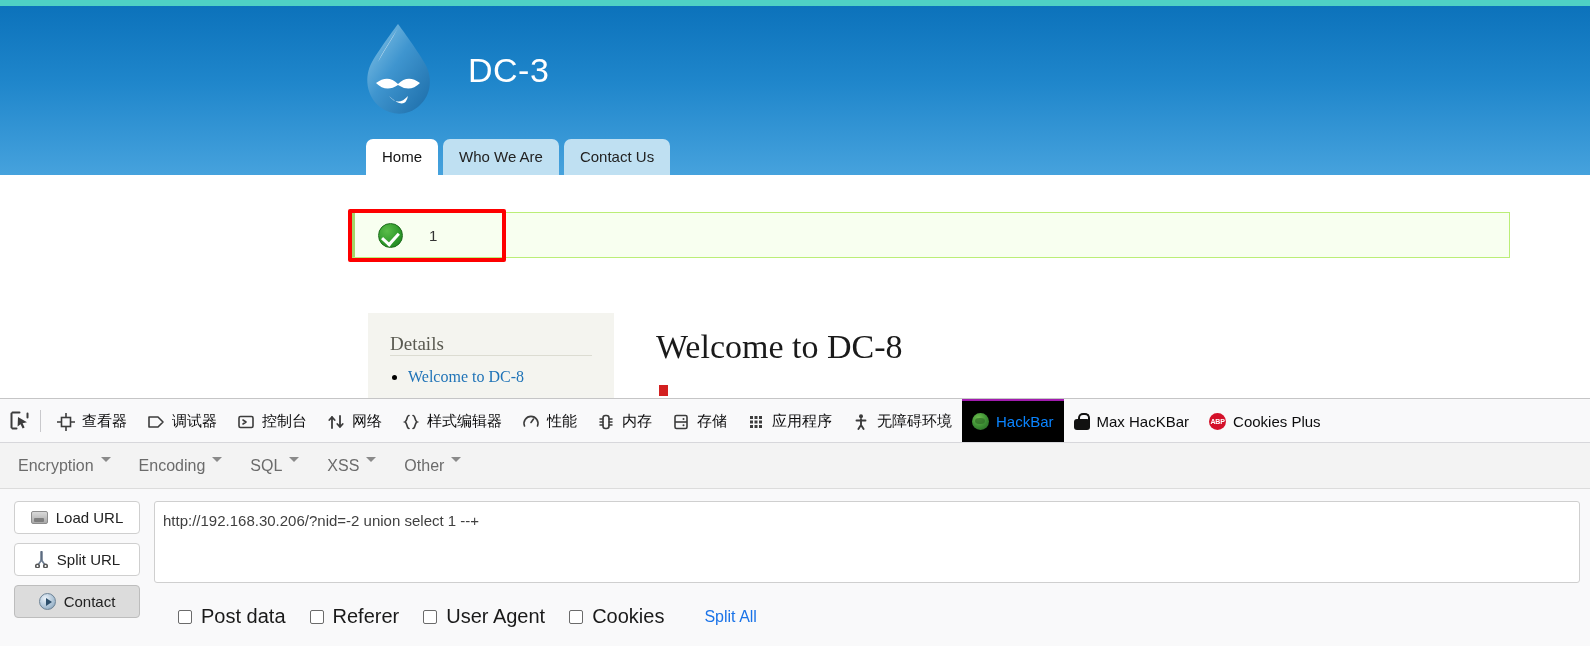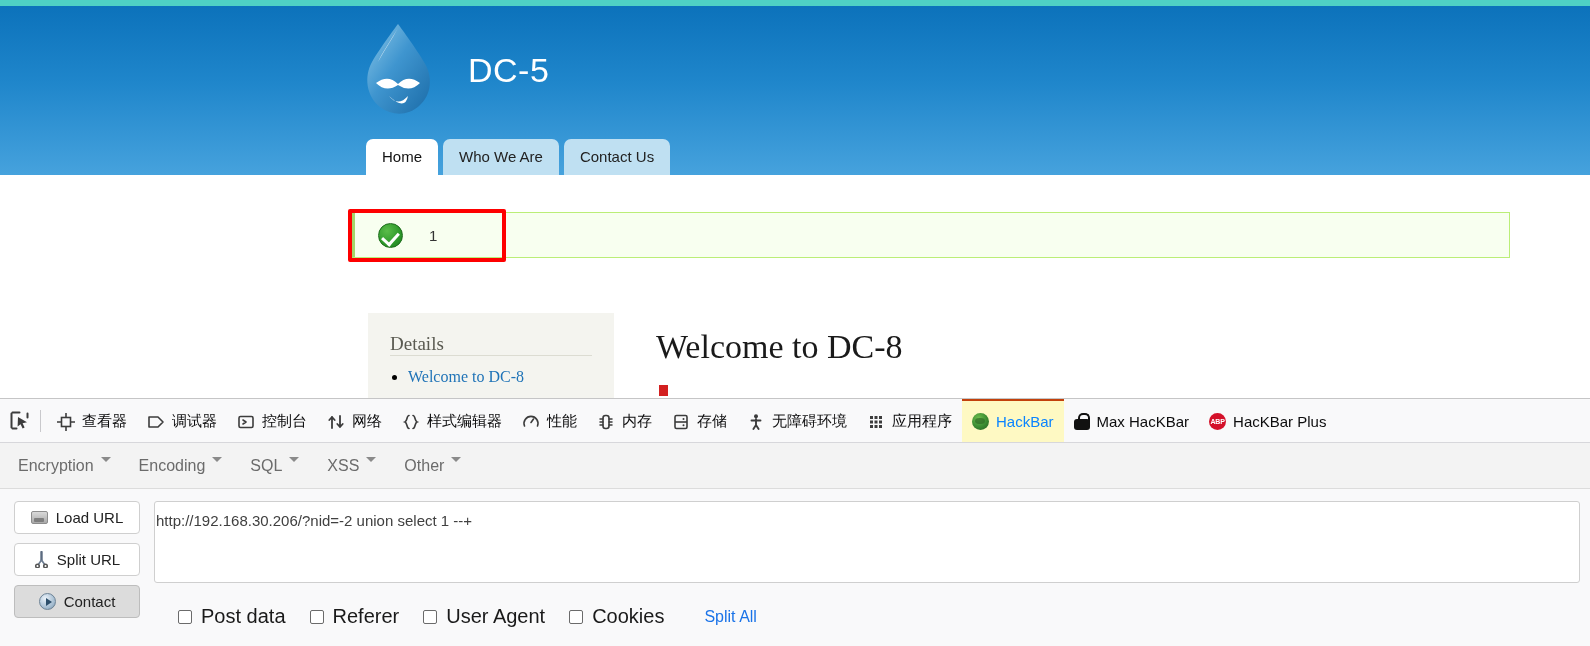--- a/index.html
+++ b/index.html
@@ -145,22 +145,22 @@
 
   .dt-tab {
     display: flex; align-items: center; gap: 7px;
     height: 43px; padding: 0 10px;
     font-size: 15px; color: #0c0c0d;
     cursor: pointer; white-space: nowrap; flex: none;
     border-top: 2px solid transparent;
   }
   .dt-tab.active {
     color: #0a84ff;
-    border-top: 2px solid #c2410c;
-    background: #fef9c3;
+    border-top: 2px solid #a21caf;
+    background: #000000;
   }
   .dt-ico { width: 18px; height: 18px; display: block; flex: none; }
 
   .ico-hackbar {
     width: 17px; height: 17px; border-radius: 50%;
     background: radial-gradient(circle at 38% 32%, #6fbf4f 0%, #3d8f34 50%, #225d20 100%);
     position: relative;
   }
   .ico-hackbar::after{
     content:""; position:absolute; left:3px; top:5px; width:10px; height:6px;
@@ -233,21 +233,21 @@
   .ico-play::after{
     content:""; position:absolute; left:6px; top:4px;
     border-left:6px solid #2d4f6b; border-top:4px solid transparent; border-bottom:4px solid transparent;
   }
 
   .hb-url {
     flex: 1; margin-left: 14px;
     height: 82px;
     border: 1px solid #cfcfcf; border-radius: 3px;
     background: #fff;
-    padding: 10px 1px;
+    padding: 10px 8px;
     font-size: 15px; color: #404040;
     resize: none; outline: none;
     font-family: "Liberation Sans", sans-serif;
     overflow: hidden;
   }
 
   .hb-opts {
     position: absolute; left: 178px; top: 206px;
     display: flex; align-items: center; gap: 24px;
   }
@@ -277,21 +277,21 @@
               <stop offset="45%" stop-color="#3f95cf"></stop>
               <stop offset="100%" stop-color="#1b6ca8"></stop>
             </linearGradient>
           </defs>
           <path d="M40 4 C40 4 22 28 14 42 C6 56 8 76 22 87 C34 96 50 96 61 86 C74 75 75 56 66 42 C58 28 40 4 40 4 Z" fill="url(#dg)"></path>
           <path d="M40 8 C33 20 24 33 20 42 C26 31 34 19 40 8 Z" fill="#ffffff" opacity=".85"></path>
           <path d="M18 63 q12 -9 22 1 q10 -10 22 -1 q-10 10 -22 2 q-12 8 -22 -2 Z" fill="#ffffff"></path>
           <path d="M31 76 q9 11 19 0 q-3 15 -19 0 Z" fill="#ffffff"></path>
         </svg>
       </div>
-      <div class="brand-title">DC-5</div>
+      <div class="brand-title">DC-3</div>
     </div>
 
     <div class="nav">
       <div class="nav-tab active">Home</div>
       <div class="nav-tab">Who We Are</div>
       <div class="nav-tab">Contact Us</div>
     </div>
   </div>
 
   <div class="status-wrap">
@@ -383,60 +383,60 @@
     </div>
 
     <div class="dt-tab">
       <svg class="dt-ico" viewBox="0 0 18 18">
         <rect x="3" y="2.5" width="12" height="13" rx="1.5" fill="none" stroke="#3c3c3c" stroke-width="1.6"></rect>
         <path d="M3 9 h12" stroke="#3c3c3c" stroke-width="1.6"></path>
         <circle cx="11.5" cy="6" r="1" fill="#3c3c3c"></circle>
         <circle cx="11.5" cy="12.2" r="1" fill="#3c3c3c"></circle>
       </svg>
       <span>存储</span>
-    </div>
-
-    <div class="dt-tab">
-      <svg class="dt-ico" viewBox="0 0 18 18">
-        <circle cx="9" cy="3.2" r="2" fill="#3c3c3c"></circle>
-        <path d="M9 6 v6 M9 12 l-2.6 4 M9 12 l2.6 4 M4.5 7.5 h9" stroke="#3c3c3c" stroke-width="1.9" stroke-linecap="round" fill="none"></path>
-      </svg>
-      <span>无障碍环境</span>
     </div>
 
     <div class="dt-tab">
       <svg class="dt-ico" viewBox="0 0 18 18">
         <g fill="#3c3c3c">
           <rect x="3" y="3" width="3" height="3"></rect>
             <rect x="7.5" y="3" width="3" height="3"></rect>
             <rect x="12" y="3" width="3" height="3"></rect>
           <rect x="3" y="7.5" width="3" height="3"></rect>
             <rect x="7.5" y="7.5" width="3" height="3"></rect>
             <rect x="12" y="7.5" width="3" height="3"></rect>
           <rect x="3" y="12" width="3" height="3"></rect>
             <rect x="7.5" y="12" width="3" height="3"></rect>
             <rect x="12" y="12" width="3" height="3"></rect>
         </g>
       </svg>
       <span>应用程序</span>
     </div>
 
+    <div class="dt-tab">
+      <svg class="dt-ico" viewBox="0 0 18 18">
+        <circle cx="9" cy="3.2" r="2" fill="#3c3c3c"></circle>
+        <path d="M9 6 v6 M9 12 l-2.6 4 M9 12 l2.6 4 M4.5 7.5 h9" stroke="#3c3c3c" stroke-width="1.9" stroke-linecap="round" fill="none"></path>
+      </svg>
+      <span>无障碍环境</span>
+    </div>
+
     <div class="dt-tab active">
       <span class="ico-hackbar"></span>
       <span>HackBar</span>
     </div>
 
     <div class="dt-tab">
       <span class="ico-lock"></span>
       <span>Max HacKBar</span>
     </div>
 
     <div class="dt-tab">
       <span class="ico-abp">ABP</span>
-      <span>HacKBar Plus</span>
+      <span>Cookies Plus</span>
     </div>
   </div>
 
   <div class="hb-menu">
     <div class="hb-menu-item">
       <span>Encryption</span>
       <span class="caret"></span>
     </div>
     <div class="hb-menu-item">
       <span>Encoding</span>

